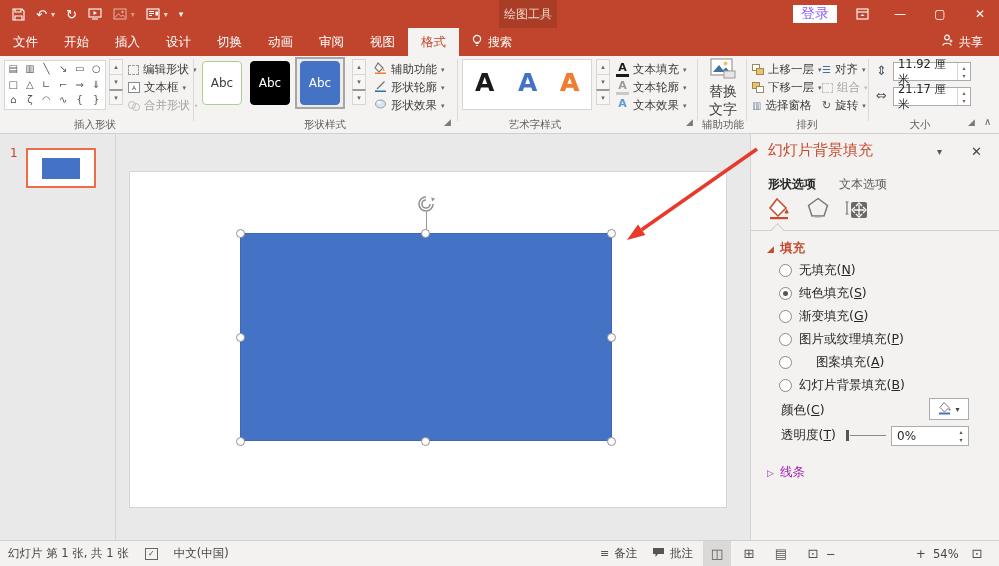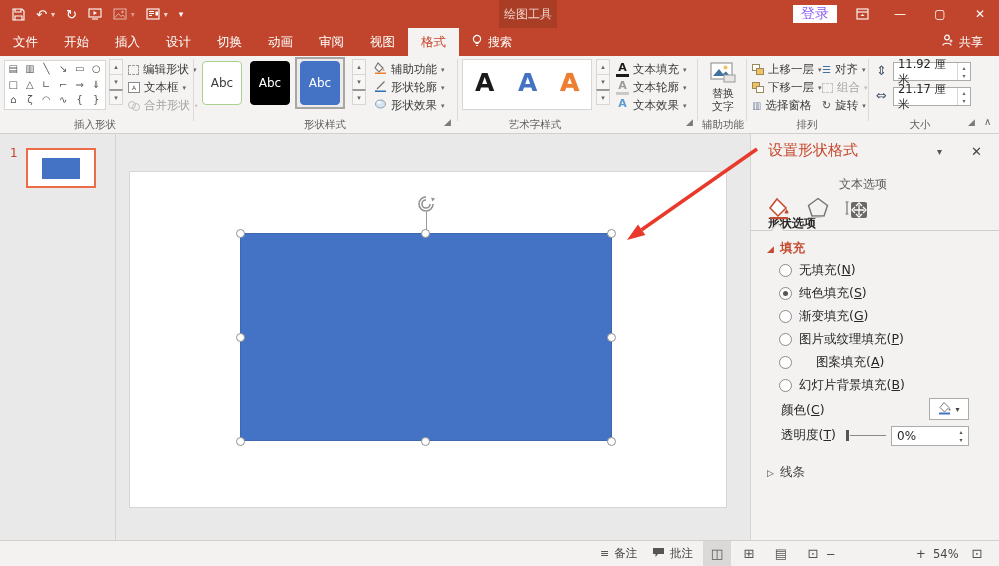--- a/index.html
+++ b/index.html
@@ -48,21 +48,21 @@
   .box-dashed { width:11px; height:10px; border:1px dashed #9a9a9a; }
   .box-abc { width:12px; height:11px; border:1px solid #8a8a8a; background:#fff; font-size:6px; color:#555; line-height:9px; text-align:center; }
   .merge-ic { width:12px; height:10px; position:relative; }
   .merge-ic i { position:absolute; width:8px; height:8px; border:1px solid #C0BEBC; border-radius:50%; }
   .merge-ic i:last-child { left:4px; top:2px; }
   .preset { position:absolute; width:40px; height:44px; border-radius:4px; display:flex; align-items:center; justify-content:center; font-size:12px; }
   .presel { position:absolute; border:2px solid #A8A6A4; background:#EDECEA; }
   .wordA { position:absolute; font-size:25px; font-weight:bold; }
   .fillA { display:inline-block; width:13px; text-align:center; font-size:11px; font-weight:bold; line-height:10px; }
   .fillA i { display:block; height:3px; margin-top:1px; font-style:normal; }
-  .alt-btn { position:absolute; left:702px; top:2px; width:42px; height:60px; display:flex; flex-direction:column; align-items:center; justify-content:center; font-size:11px; color:#3b3b3b; line-height:1.25; }
+  .alt-btn { position:absolute; left:702px; top:2px; width:42px; height:60px; display:flex; flex-direction:column; align-items:center; justify-content:center; font-size:14px; color:#3b3b3b; line-height:1.25; }
   .sq-ic { position:relative; width:12px; height:11px; }
   .sq-ic i { position:absolute; width:8px; height:7px; border:1px solid #9a8a5a; }
   .sq-ic .b { left:0; top:0; background:#fff; }
   .sq-ic .f { left:4px; top:4px; background:#F2C063; }
   .sq-ic.back .b { background:#F2C063; }
   .sq-ic.back .f { background:#fff; }
   .spinbox { position:absolute; width:78px; height:19px; background:#fff; border:1px solid #ABABAB; font-size:11.5px; display:flex; align-items:center; }
   .spinbox .val { flex:1; padding-left:4px; }
   .spinbox .ud { width:13px; border-left:1px solid #D8D6D4; display:flex; flex-direction:column; align-items:center; justify-content:center; font-size:6px; color:#666; line-height:1.2; height:100%; }
   .sizeic { font-size:13px; color:#44546A; }
@@ -86,21 +86,21 @@
   .p-close { position:absolute; left:220px; top:10px; font-size:13px; color:#444; }
   .p-tab { position:absolute; top:42px; font-size:12px; }
   .p-tab.on { font-weight:bold; color:#262626; }
   .p-tab.off { color:#595959; }
   .p-icons { position:absolute; left:17px; top:62px; display:flex; gap:14px; align-items:center; }
   .p-div { position:absolute; left:0; top:96px; width:249px; border-top:1px solid #D0CECC; }
   .p-notch { position:absolute; left:22px; top:91px; width:9px; height:9px; background:#F3F2F1; border-left:1px solid #D0CECC; border-top:1px solid #D0CECC; transform:rotate(45deg); }
   .sec-hdr { position:absolute; font-size:12.5px; }
   .sec-hdr .exp { font-size:9px; margin-right:6px; }
   .fillhdr { color:#C64A2E; font-weight:bold; }
-  .linehdr { color:#404040; }
+  .linehdr { color:#a21caf; }
   .radio-row { position:absolute; left:28px; display:flex; align-items:center; gap:7px; font-size:12.5px; color:#262626; }
   .rb { width:13px; height:13px; border-radius:50%; border:1px solid #8A8A8A; background:#fff; position:relative; }
   .rb.sel::after { content:""; position:absolute; left:3px; top:3px; width:5px; height:5px; border-radius:50%; background:#555; }
   .color-btn { position:absolute; left:178px; top:264px; width:40px; height:22px; background:#fff; border:1px solid #ABABAB; display:flex; align-items:center; justify-content:center; gap:3px; }
   .color-btn .caret { font-size:8px; color:#444; }
   .tr-thumb { position:absolute; left:95px; top:296px; width:3px; height:11px; background:#555; }
   .tr-track { position:absolute; left:99px; top:301px; width:36px; height:1px; background:#8a8a8a; }
   .tr-spin { position:absolute; left:140px; top:292px; width:78px; height:20px; background:#fff; border:1px solid #ABABAB; display:flex; align-items:center; font-size:12px; }
   .tr-spin .val { flex:1; padding-left:5px; }
   .tr-spin .ud { width:14px; display:flex; flex-direction:column; align-items:center; font-size:6px; color:#555; line-height:1.3; }
@@ -401,24 +401,24 @@
   <div class="rot-line"></div>
   <div class="abs" style="left:416px; top:194px;">
     <svg width="20" height="20" viewBox="0 0 20 20">
         <path d="M10 3 a7 7 0 1 0 7 7" fill="none" stroke="#919191" stroke-width="1.6"></path>
         <path d="M10 6 a4 4 0 1 0 4 4" fill="none" stroke="#919191" stroke-width="1.6"></path>
         <path d="M15 3.5 l4 1 -2.5 3 z" fill="#919191"></path>
       </svg>
   </div>
 
   <div class="panel">
-    <div class="p-title">设置形状格式</div>
+    <div class="p-title">幻灯片背景填充</div>
     <div class="p-caret">▾</div>
     <div class="p-close">✕</div>
-    <div class="p-tab on" style="left:17px;margin-top:39px;">形状选项</div>
+    <div class="p-tab on" style="left:17px;">形状选项</div>
     <div class="p-tab off" style="left:88px;">文本选项</div>
     <div class="p-icons">
       <span>
         <svg width="24" height="24" viewBox="0 0 24 24">
             <path d="M9 3 l9 9 -8 8 -8-8 z" fill="#fff" stroke="#C64A2E" stroke-width="1.5"></path>
             <path d="M18.5 13 c2 2.8 3.4 4.6 0 4.6 -3 0 -1.6-1.8 0-4.6" fill="#C64A2E"></path>
             <rect x="2" y="21" width="18" height="2.2" fill="#C64A2E"></rect>
           </svg>
       </span>
       <span>
@@ -493,20 +493,25 @@
           <span>▾</span>
         </span>
     </div>
 
     <div class="sec-hdr linehdr" style="left:16px; top:330px;">
       <span class="exp">▷</span><span>线条</span>
     </div>
   </div>
 
   <div class="statusbar">
+    <div class="sb-left">
+      <span>幻灯片 第 1 张, 共 1 张</span>
+      <span class="proof">✓</span>
+      <span>中文(中国)</span>
+    </div>
     <div class="sb-item" style="left:600px;">
       <span style="font-size:11px; color:#555;">≡</span>
       <span>备注</span>
     </div>
     <div class="sb-item" style="left:652px;">
       <span>
         <svg width="13" height="11" viewBox="0 0 13 11">
             <path d="M1 1 h11 v6 h-6 l-2.5 3 v-3 h-2.5 z" fill="#555"></path>
           </svg>
       </span>

